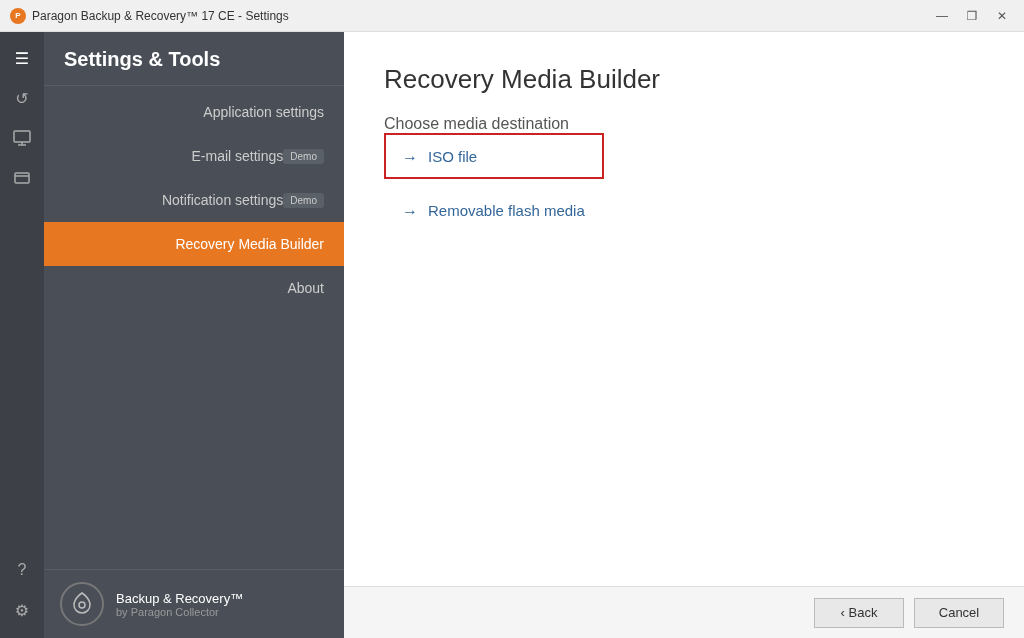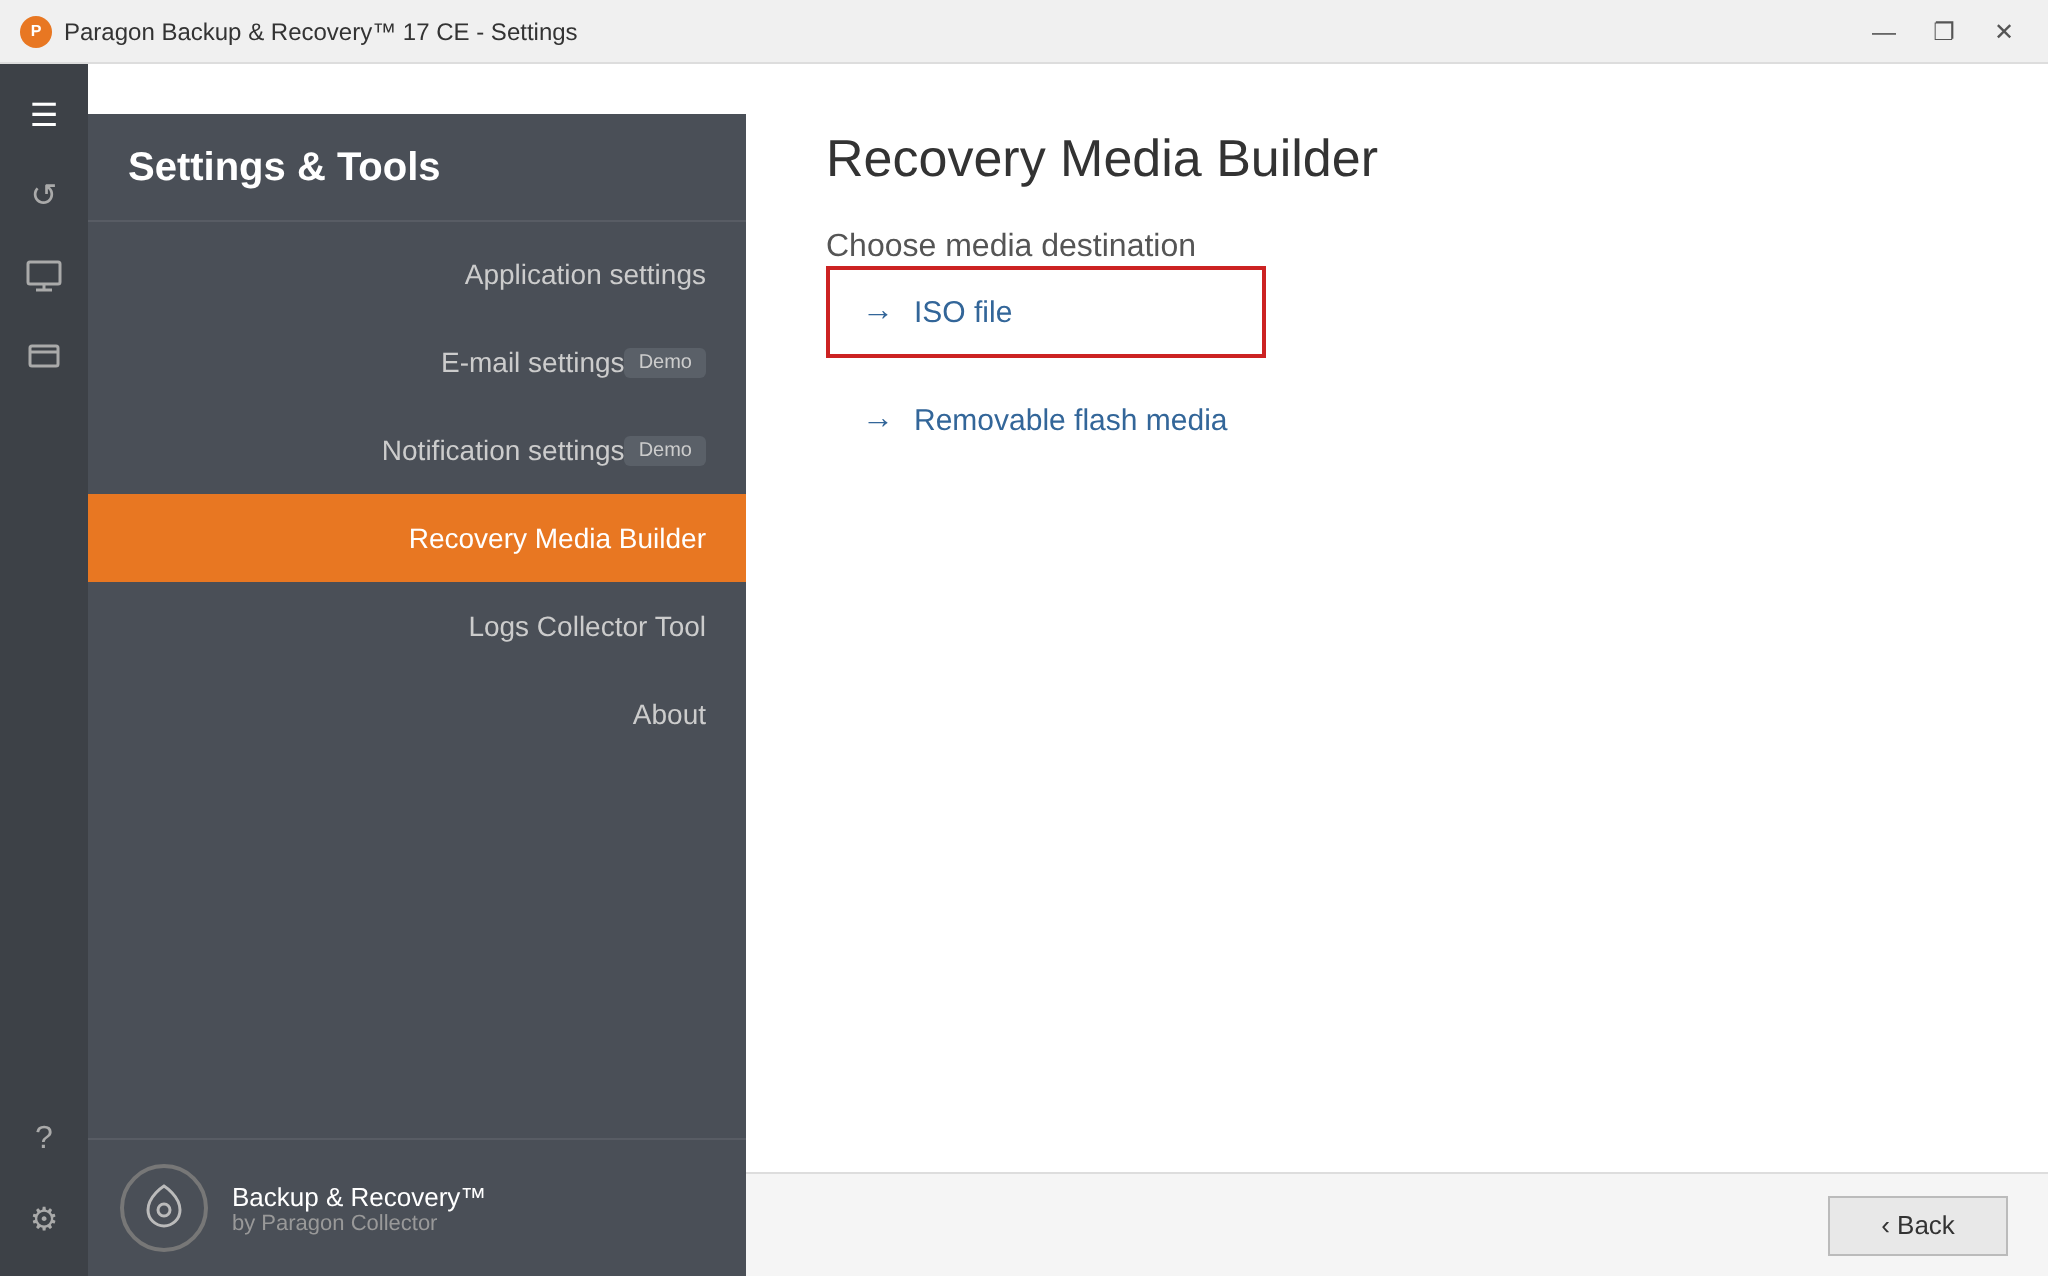--- a/index.html
+++ b/index.html
@@ -99,26 +99,25 @@
       justify-content: center;
       color: #aaa;
       font-size: 16px;
       cursor: pointer;
       border-radius: 4px;
     }
     .rail-icon.active { color: #fff; }
 
     
     .sidebar {
-      width: 329px;
+      width: 300px;
       background: #4a4f57;
       display: flex;
       flex-direction: column;
       flex-shrink: 0;
-      margin-top: 25px;
     }
     .sidebar-header {
       padding: 16px 20px 14px 20px;
       font-size: 20px;
       font-weight: 600;
       color: #fff;
       border-bottom: 1px solid rgba(255,255,255,0.08);
     }
     .sidebar-menu {
       flex: 1;
@@ -307,23 +306,20 @@
         <span class="demo-badge">Demo</span>
       </div>
       <div class="menu-item">
         <span>Notification settings</span>
         <span class="demo-badge">Demo</span>
       </div>
       <div class="menu-item active">
         <span>Recovery Media Builder</span>
       </div>
       <div class="menu-item">
-        <span>Logs Collector Tool</span>
-      </div>
-      <div class="menu-item">
         <span>About</span>
       </div>
     </div>
     <div class="sidebar-footer">
       <div class="footer-logo-circle">
         <svg width="26" height="26" viewBox="0 0 26 26" fill="none">
           <path d="M13 2 C13 2 5 7 5 14 C5 18.4 8.6 22 13 22 C17.4 22 21 18.4 21 14 C21 7 13 2 13 2Z" stroke="#bbb" stroke-width="1.5" fill="none"></path>
           <circle cx="13" cy="14" r="3" stroke="#bbb" stroke-width="1.5" fill="none"></circle>
         </svg>
       </div>
@@ -347,16 +343,19 @@
       <div class="option-item">
         <span class="option-arrow">→</span>
         <span>Removable flash media</span>
       </div>
     </div>
 
     <div class="bottom-bar">
       <button class="bottom-btn">
         <span>‹ Back</span>
       </button>
+      <button class="bottom-btn">
+        <span>Cancel</span>
+      </button>
     </div>
   </div>
 
 </div>
 
 </body></html>

